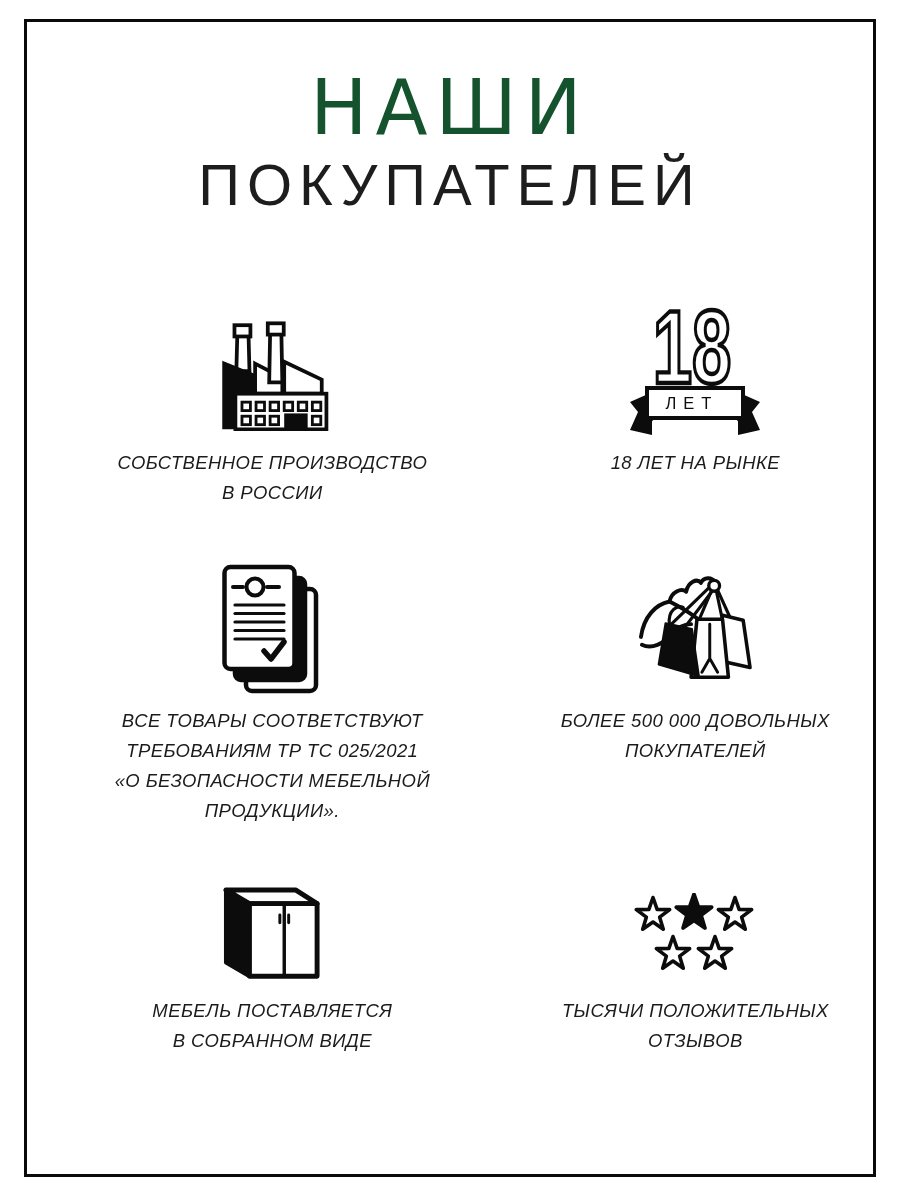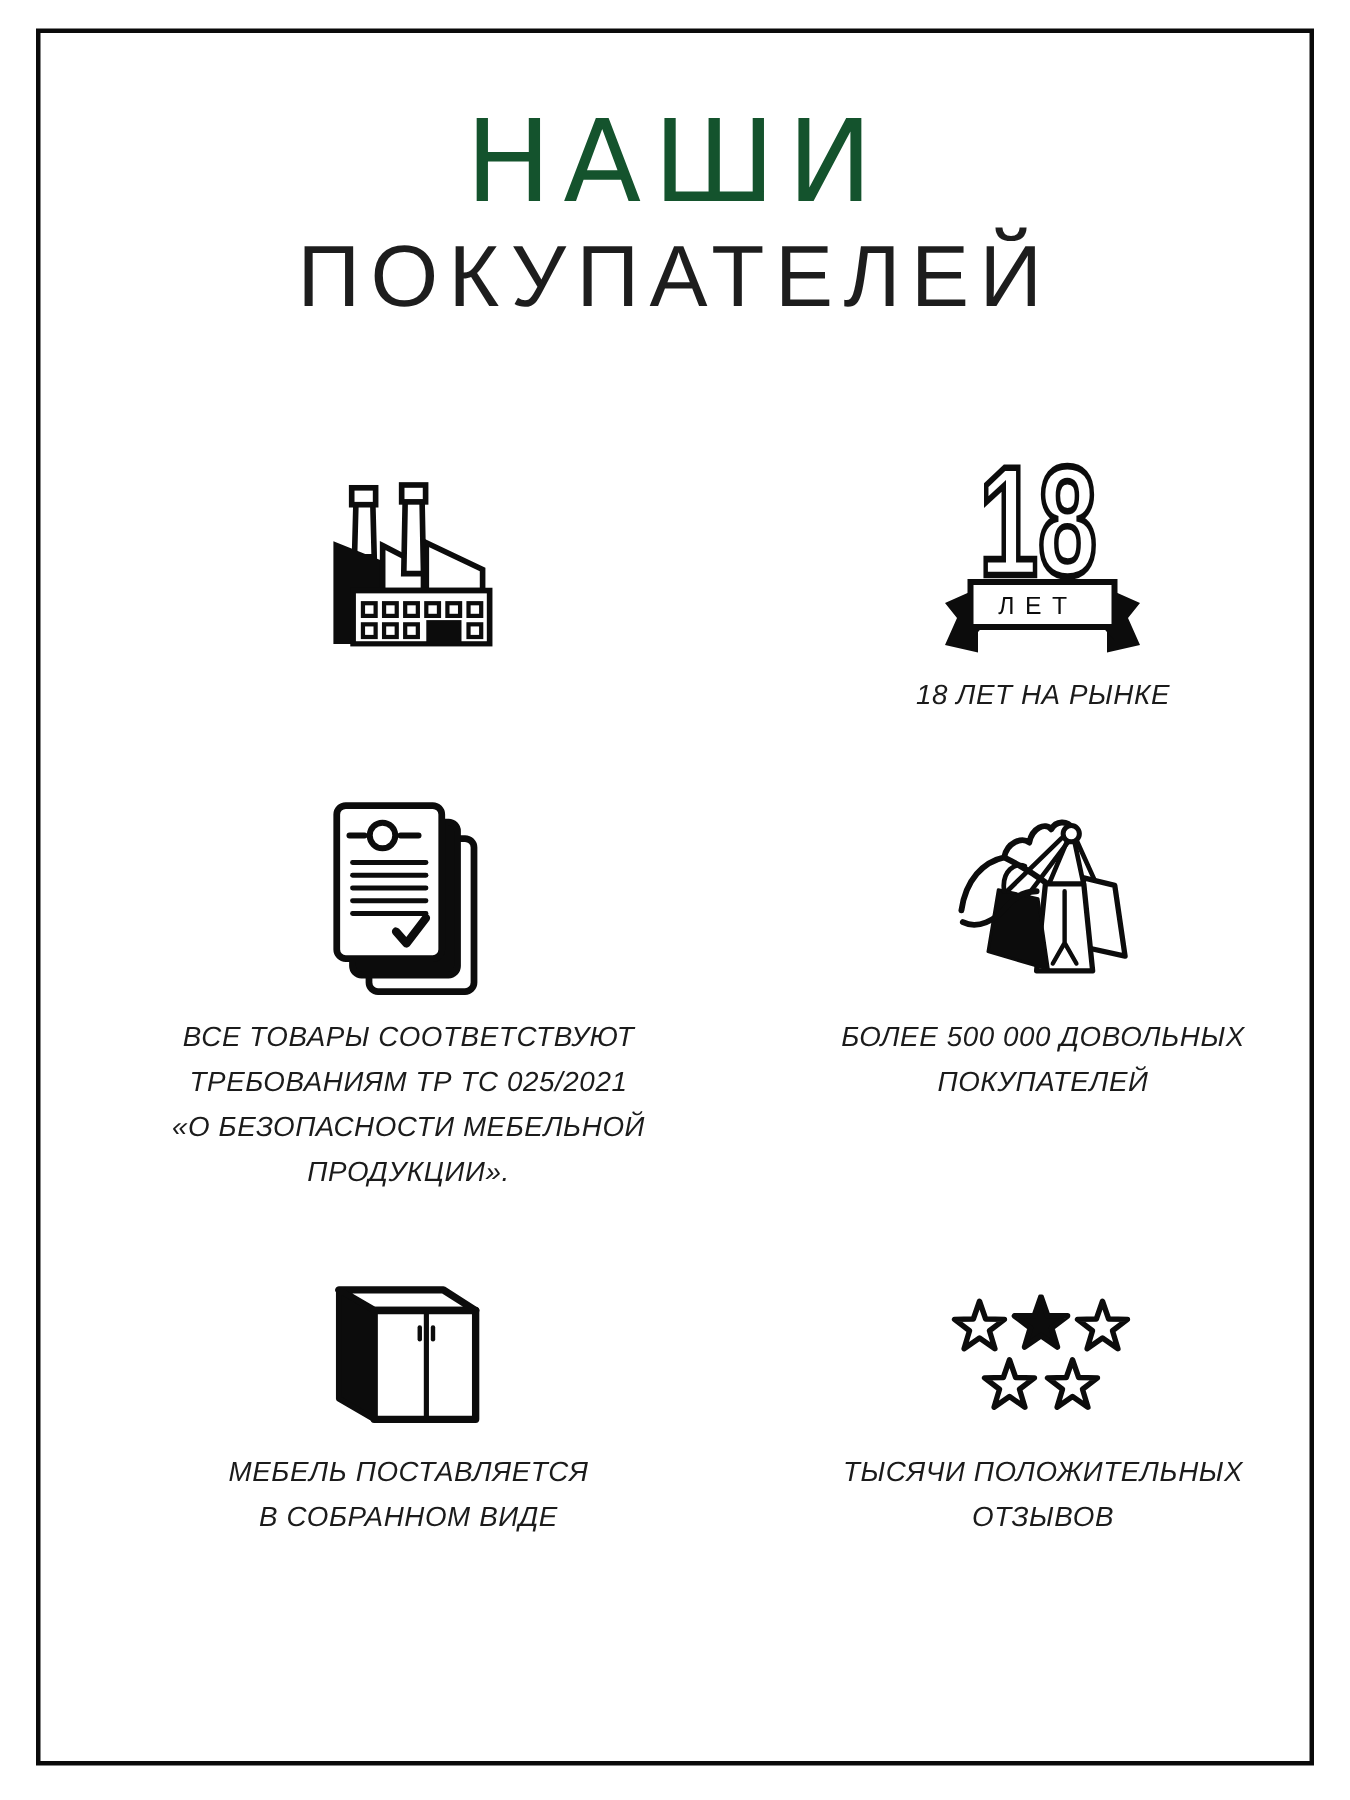--- a/index.html
+++ b/index.html
@@ -89,20 +89,22 @@
               <rect x="93" y="95" width="9" height="9"></rect>
                 <rect x="108" y="95" width="9" height="9"></rect>
               <rect x="33" y="110" width="9" height="9"></rect>
                 <rect x="48" y="110" width="9" height="9"></rect>
               <rect x="63" y="110" width="9" height="9"></rect>
                 <rect x="108" y="110" width="9" height="9"></rect>
             </g>
             <rect x="78" y="107" width="25" height="17" fill="#0c0c0c" stroke="none"></rect>
           </svg>
         </div>
+        <div class="caption">СОБСТВЕННОЕ ПРОИЗВОДСТВО
+В РОССИИ</div>
       </div>
 
       <div class="card">
         <div class="icon-box">
           <svg width="134" viewBox="0 0 134 132" fill="none">
             <text transform="translate(64,77) scale(0.68,1)" text-anchor="middle" font-size="104" font-weight="bold" fill="none" stroke="#0c0c0c" stroke-width="4.4">18</text>
             <polygon points="20,88 2,96 10,106 2,124 24,129 24,112" fill="#0c0c0c"></polygon>
             <polygon points="114,88 132,96 124,106 132,124 110,129 110,112" fill="#0c0c0c"></polygon>
             <polygon points="19,112 19,121 27,112" fill="#0c0c0c"></polygon>
             <polygon points="115,112 115,121 107,112" fill="#0c0c0c"></polygon>

